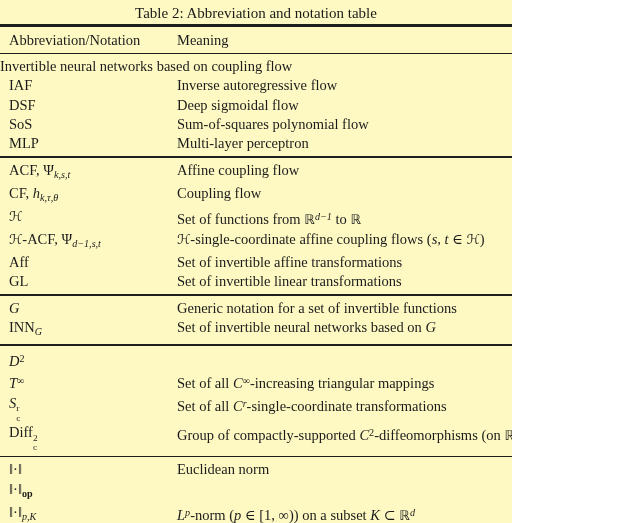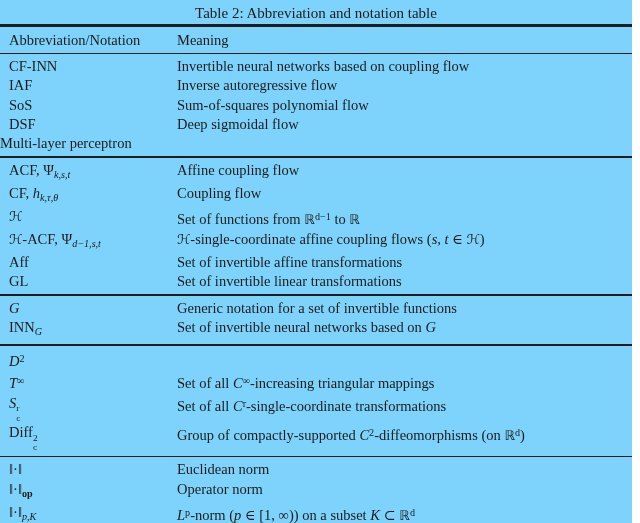--- a/index.html
+++ b/index.html
@@ -1,18 +1,18 @@
 <!DOCTYPE html>
 <html><head>
 <meta charset="utf-8">
 <style>
   html,body{margin:0;padding:0;background:#ffffff;}
   .page{
-    width:632px;height:523px;
-    background:#7dd3fc;color:#1b1b1b;
+    width:512px;height:523px;
+    background:#fef9c3;color:#1b1b1b;
     font-family:"Liberation Serif","DejaVu Serif",serif;
     font-size:14.5px;
     overflow:hidden;
     box-sizing:border-box;
   }
   .caption{
     text-align:center;
     font-size:15px;
     line-height:21px;
     padding-top:3px;
@@ -28,54 +28,54 @@
   .group{padding:3px 0;}
   
   .s-i{font-style:italic;}
   .s-cal{font-style:italic;}
   .s-cal-sub{font-style:italic;font-size:0.70em;vertical-align:-0.28em;letter-spacing:0;}
   .s-scr{font-family:"DejaVu Sans","DejaVu Serif",serif;font-size:0.93em;}
   .s-bb{font-family:"DejaVu Sans","DejaVu Serif",serif;font-size:0.93em;}
   .s-sub{font-size:0.70em;vertical-align:-0.28em;font-weight:bold;}
   .s-sub-i{font-size:0.70em;vertical-align:-0.28em;font-style:italic;}
   .s-sup{font-size:0.70em;vertical-align:0.42em;}
-  .s-sup-i{font-size:0.70em;vertical-align:0.42em;text-align:right;}
+  .s-sup-i{font-size:0.70em;vertical-align:0.42em;font-style:italic;text-align:right;}
   .s-stack{display:inline-flex;flex-direction:column;font-size:0.64em;line-height:1.02;vertical-align:-0.40em;text-align:left;}
   .s-stack span{display:block;}
 </style>
 </head>
 <body>
 
 <div class="page">
   <div class="caption">Table 2: Abbreviation and notation table</div>
   <div class="rule thick"></div>
   <div class="hrow">
     <div class="c1">Abbreviation/Notation</div>
     <div class="c2">Meaning</div>
   </div>
   <div class="rule thin"></div>
   <div>
       <div class="group">
         <div class="row">
-          <div class="c1"><span>CF-INN</span></div>
           <div class="c2"><span>Invertible neural networks based on coupling flow</span></div>
         </div>
         <div class="row">
           <div class="c1"><span>IAF</span></div>
           <div class="c2"><span>Inverse autoregressive flow</span></div>
         </div>
         <div class="row">
+          <div class="c1"><span>DSF</span></div>
+          <div class="c2"><span>Deep sigmoidal flow</span></div>
+        </div>
+        <div class="row">
           <div class="c1"><span>SoS</span></div>
           <div class="c2"><span>Sum-of-squares polynomial flow</span></div>
         </div>
         <div class="row">
-          <div class="c1"><span>DSF</span></div>
-          <div class="c2"><span>Deep sigmoidal flow</span></div>
-        </div>
-        <div class="row">
+          <div class="c1"><span>MLP</span></div>
           <div class="c2"><span>Multi-layer perceptron</span></div>
         </div>
       </div>
       <div class="rule thin"></div>
       <div class="group">
         <div class="row">
           <div class="c1"><span>ACF, Ψ</span><span class="s-sub-i">k,s,t</span></div>
           <div class="c2"><span>Affine coupling flow</span></div>
         </div>
         <div class="row">
@@ -135,21 +135,20 @@
         </div>
       </div>
       <div class="rule thin"></div>
       <div class="group">
         <div class="row">
           <div class="c1"><span>‖·‖</span></div>
           <div class="c2"><span>Euclidean norm</span></div>
         </div>
         <div class="row">
           <div class="c1"><span>‖·‖</span><span class="s-sub">op</span></div>
-          <div class="c2"><span>Operator norm</span></div>
         </div>
         <div class="row">
           <div class="c1"><span>‖·‖</span><span class="s-sub-i">p,K</span></div>
           <div class="c2"><span class="s-i">L</span><span class="s-sup-i">p</span><span>-norm (</span><span class="s-i">p</span><span> ∈ [1, ∞)) on a subset </span><span class="s-i">K</span><span> ⊂ </span><span class="s-bb">ℝ</span><span class="s-sup-i">d</span></div>
         </div>
       </div>
     </div>
 
 </div>
 

